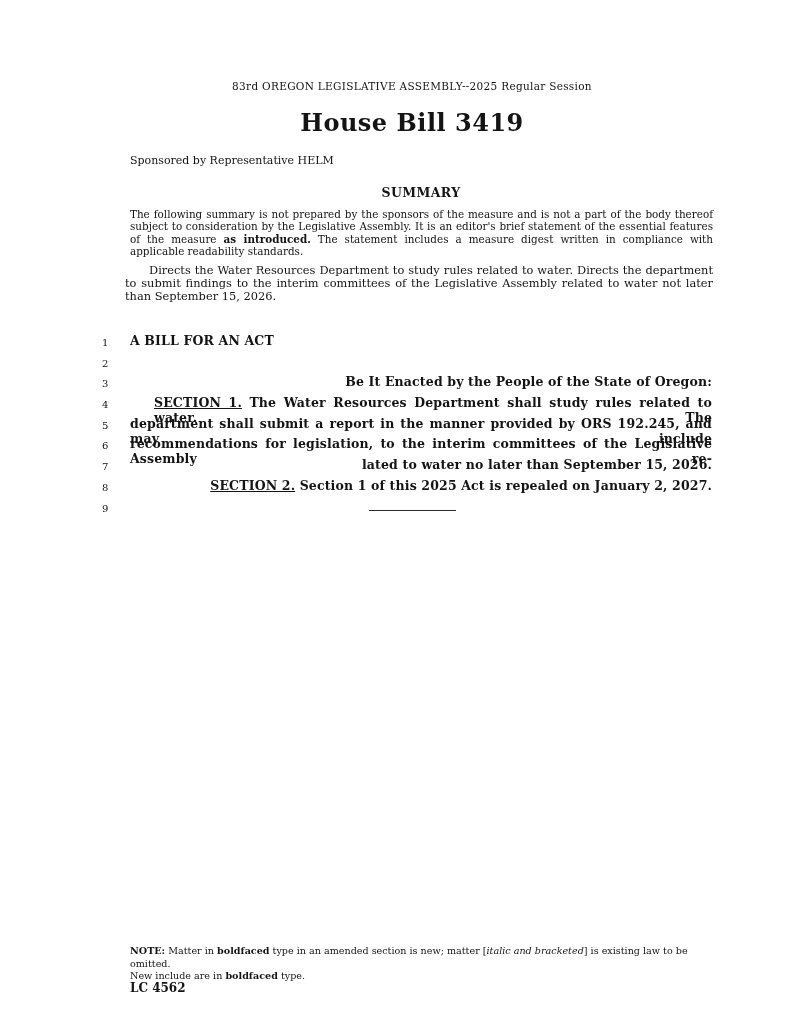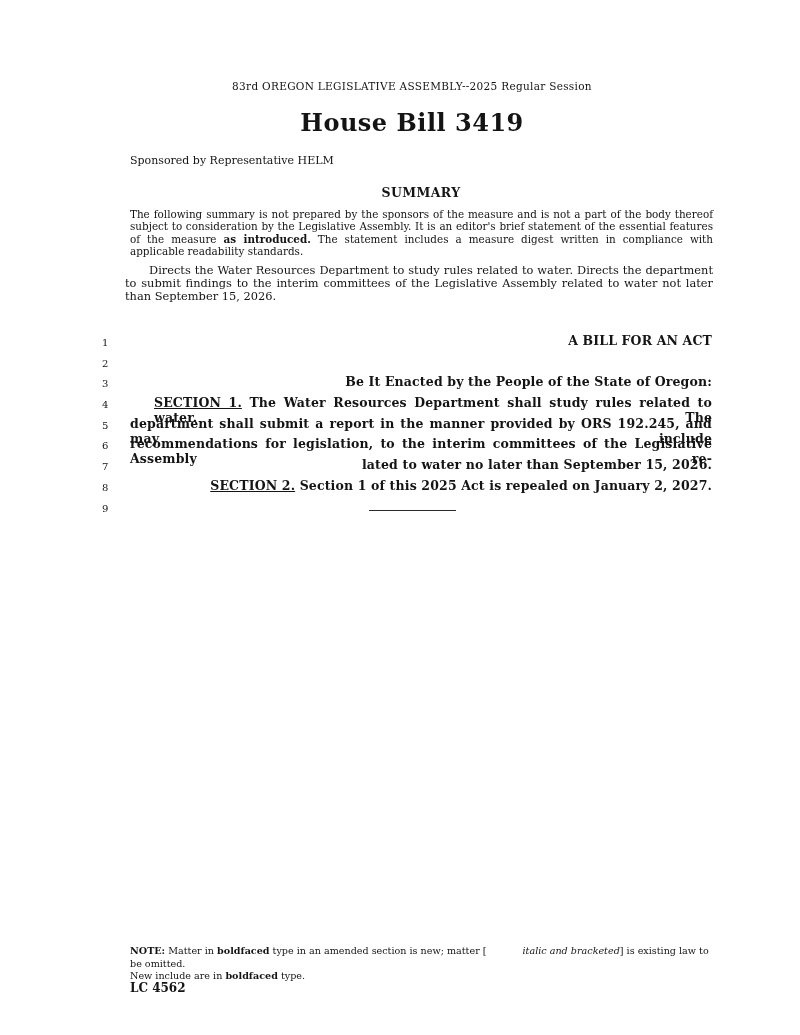--- a/index.html
+++ b/index.html
@@ -98,21 +98,21 @@
     font-size: 12.5px;
     letter-spacing: 0.15px;
     white-space: nowrap;
   }
   .line-text.jl {
     white-space: normal;
     text-align: justify;
     text-align-last: justify;
   }
   .line-text.center {
-    text-align: right;
+    text-align: left;
     white-space: normal;
   }
   .bold { font-weight: bold; text-align: right; }
   .section-label {
     font-weight: bold;
     text-decoration: underline;
   }
   .indent { padding-left: 24px; box-sizing: border-box; }
   .end-rule {
     position: absolute;
@@ -130,21 +130,21 @@
     line-height: 12.5px;
   }
   .footer-note p { margin: 0; }
   .lc-number {
     position: absolute;
     top: 981px;
     left: 118px;
     font-size: 12px;
     font-weight: bold;
   }
-  .it { font-style: italic; padding-left: 36px; }
+  .it { font-style: italic; }
 </style>
 </head>
 <body>
 
 <div class="page">
 
   <div class="session-line">83rd OREGON LEGISLATIVE ASSEMBLY--2025 Regular Session</div>
 
   <div class="bill-title">House Bill 3419</div>
 

